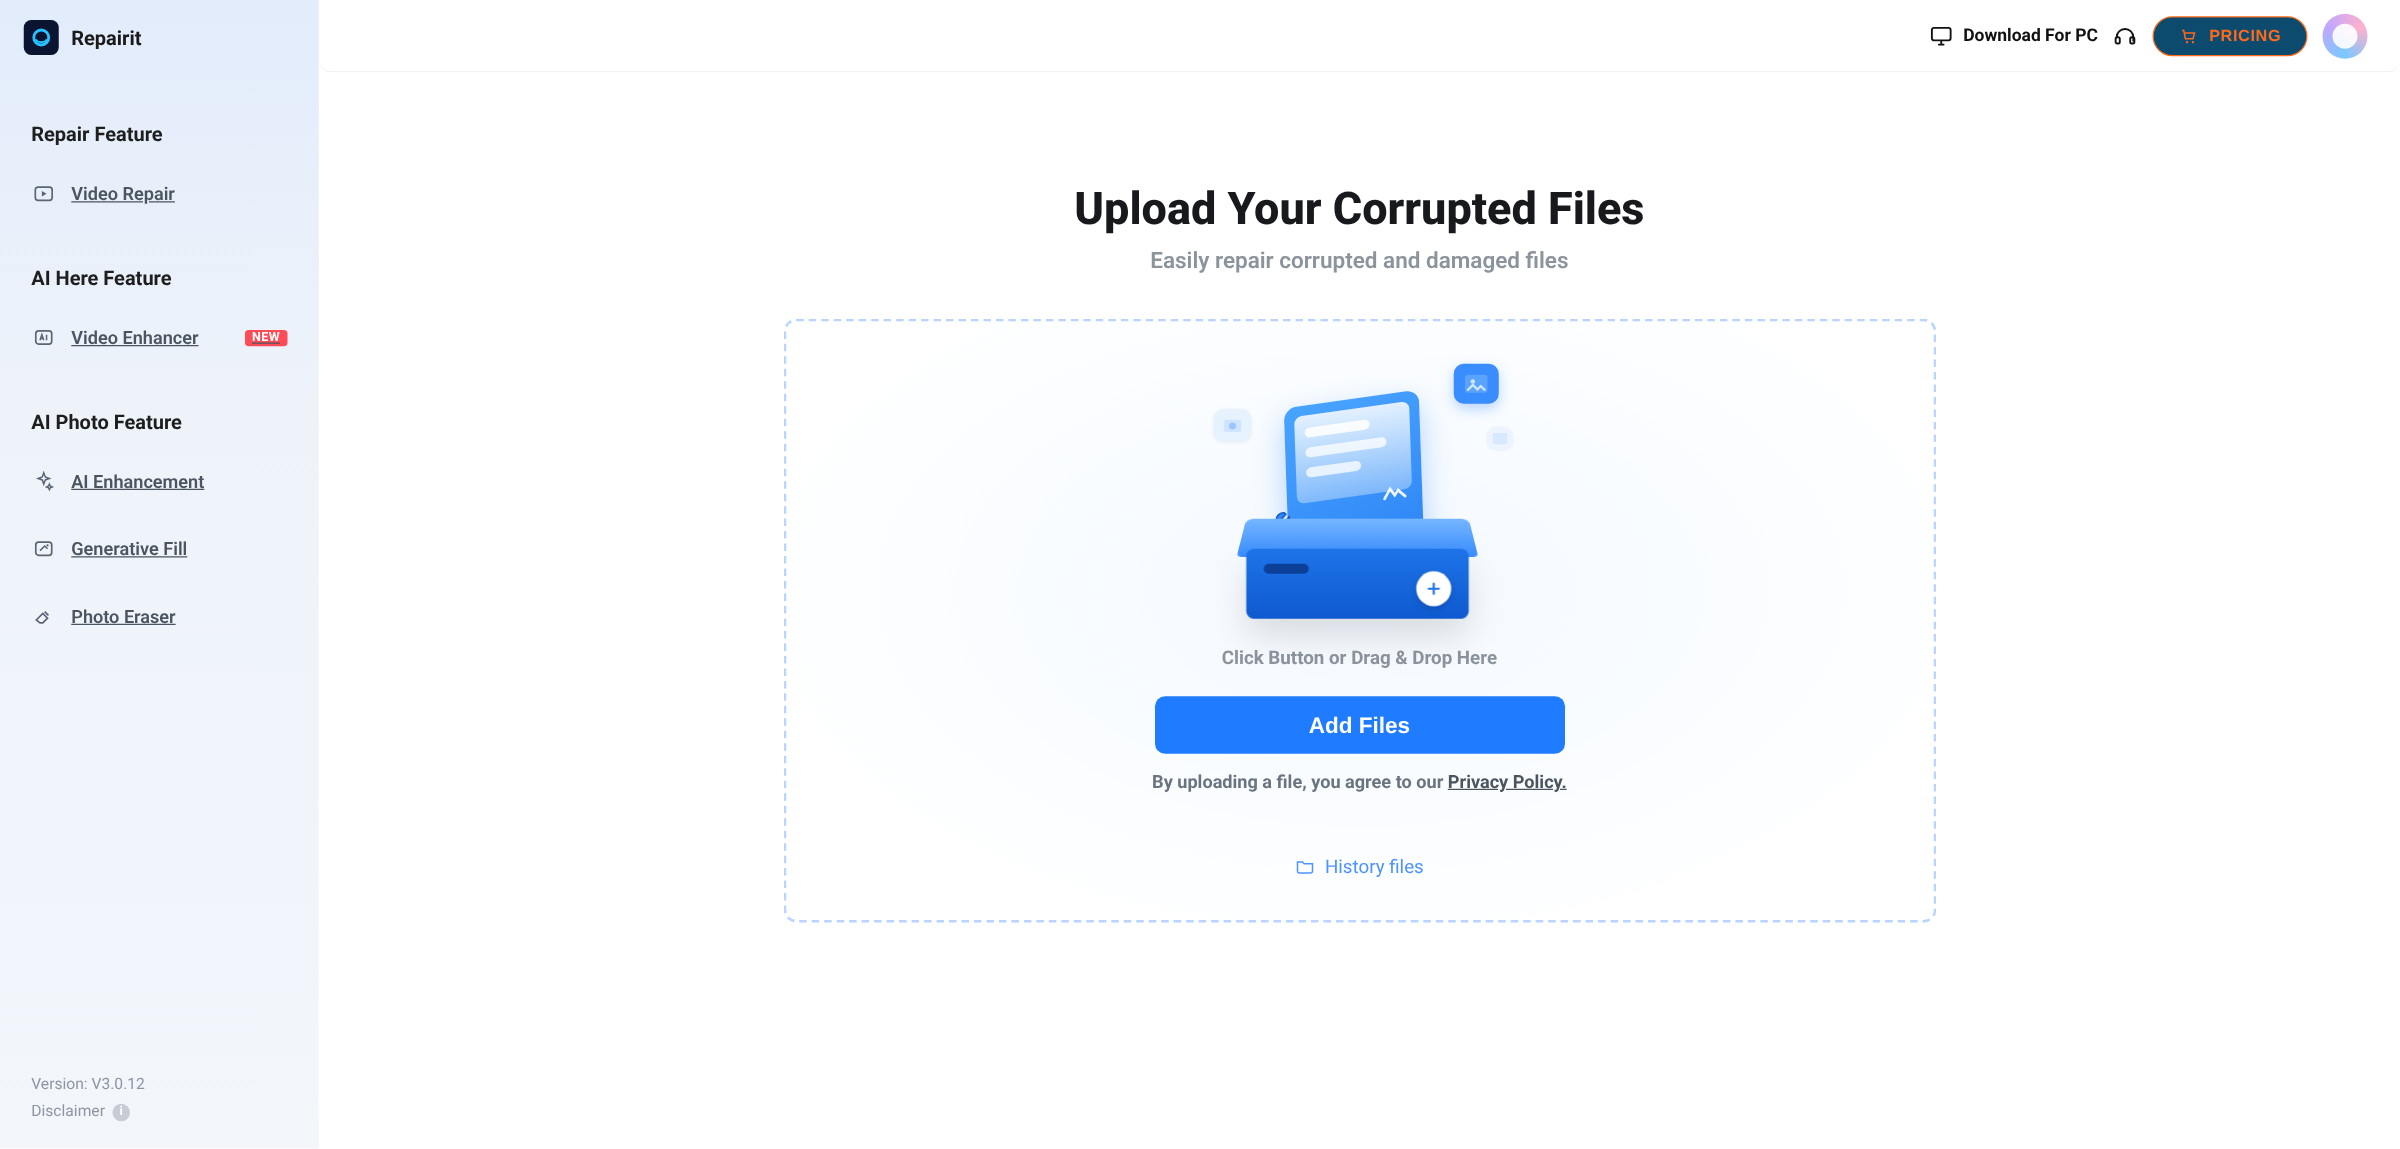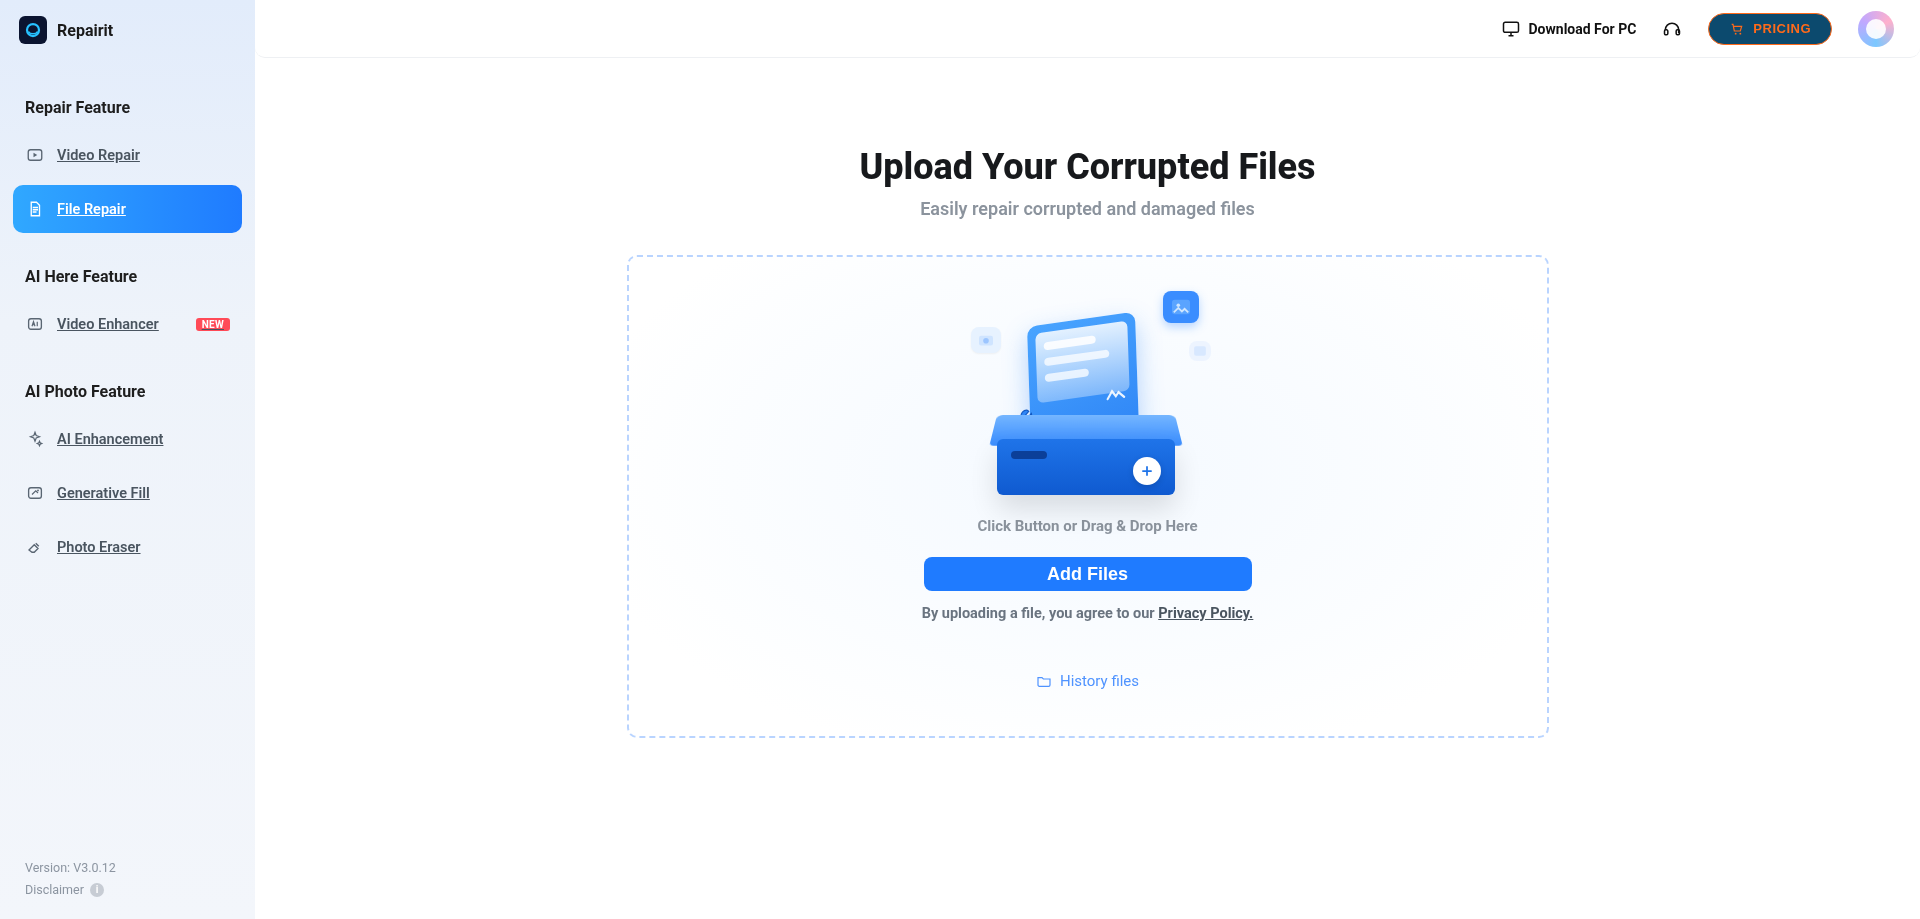--- a/index.html
+++ b/index.html
@@ -46,21 +46,21 @@
 }
 
 .sidebar-footer { position:absolute; left:25px; bottom:18px; color:#8c95a1; font-size:12.5px; line-height: 22px;}
 .disclaimer-row{display:flex;align-items:center;gap:6px; color:#8c95a1;}
 .info-dot{width:14px;height:14px;border-radius:50%;background:#c7ccd4;display:inline-flex;align-items:center;justify-content:center;color:#fff;font-size:10px;font-weight:700;}
 
 
 .main { flex:1; display:flex; flex-direction:column; }
 .topbar {
   height: 58px; border-bottom: 1px solid #eef0f3; display:flex; align-items:center;
-  justify-content:flex-end; gap: 26px; padding: 0 26px; border-radius: 10px;
+  justify-content:flex-end; gap: 12px; padding: 0 26px; border-radius: 10px;
 }
 .tb-link{ display:flex; align-items:center; gap:8px; font-size:14px; font-weight:700; color:#111; cursor:pointer;}
 .tb-icon{ width:20px;height:20px; display:flex;align-items:center;justify-content:center; color:#111; cursor:pointer;}
 .pricing-btn{
   display:flex; align-items:center; gap:8px; border:1.5px solid #ff6a1a; color:#ff6a1a;
   border-radius: 30px; padding: 7px 20px; font-size: 13px; font-weight:800; letter-spacing:.5px; cursor:pointer; background:#0c4a6e;
 }
 .pricing-btn svg{width:16px;height:16px;}
 .avatar{
   width:36px;height:36px;border-radius:50%;
@@ -120,21 +120,21 @@
   background:linear-gradient(180deg,#75b6ff,#3a8dff);
   transform: perspective(320px) rotateX(42deg); transform-origin: top center;
 }
 .box .plus{
   position:absolute; right:14px; bottom:10px; width:28px;height:28px; background:#fff; border-radius:50%;
   display:flex;align-items:center;justify-content:center; color:#1f74e9; box-shadow:0 2px 6px rgba(0,0,0,.15);
 }
 
 .hint{ margin-top: 22px; font-size: 15px; font-weight:700; color:#8b939d;}
 .add-btn{
-  margin-top: 22px; width: 328px; height: 34px; border:none; border-radius:8px; cursor:pointer;
+  margin-top: 22px; width: 328px; height: 46px; border:none; border-radius:8px; cursor:pointer;
   background:#1f7bff; color:#fff; font-size: 18px; font-weight:700;
 }
 .agree{ margin-top: 14px; font-size: 14.5px; font-weight:700; color:#6a7480;}
 .agree a{ color:#4a5560; text-decoration: underline; cursor:pointer;}
 .history{ margin-top: 50px; display:flex; align-items:center; gap:8px; color:#4f93ff; font-size:15px; cursor:pointer;}
 .history svg{width:16px;height:16px;}
 
 
 .ic svg{width:18px;height:18px;}
 </style>
@@ -160,29 +160,20 @@
       <span class="ic">
         <svg viewBox="0 0 24 24" fill="none">
             <rect x="3" y="5" width="18" height="14" rx="3" stroke="currentColor" stroke-width="1.8"></rect>
             <path d="M10 9l5 3-5 3V9z" fill="currentColor"></path>
           </svg>
       </span>
       <span>Video Repair</span>
     </div>
 
 
-    <div class="nav-item active">
-      <span class="ic">
-        <svg viewBox="0 0 24 24" fill="none">
-            <path d="M7 3h7l4 4v14H7z" stroke="currentColor" stroke-width="1.8"></path>
-            <path d="M9 10h7M9 13h7M9 16h5" stroke="currentColor" stroke-width="1.8"></path>
-          </svg>
-      </span>
-      <span>File Repair</span>
-    </div>
 
     <div class="section-title">AI Here Feature</div>
     <div class="nav-item">
       <span class="ic">
         <svg viewBox="0 0 24 24" fill="none">
             <rect x="3.5" y="5" width="17" height="14" rx="3" stroke="currentColor" stroke-width="1.8"></rect>
             <path d="M8 15l2-6 2 6M8.6 13h2.8M15 9v6" stroke="currentColor" stroke-width="1.6"></path>
           </svg>
       </span>
       <span>Video Enhancer</span>

